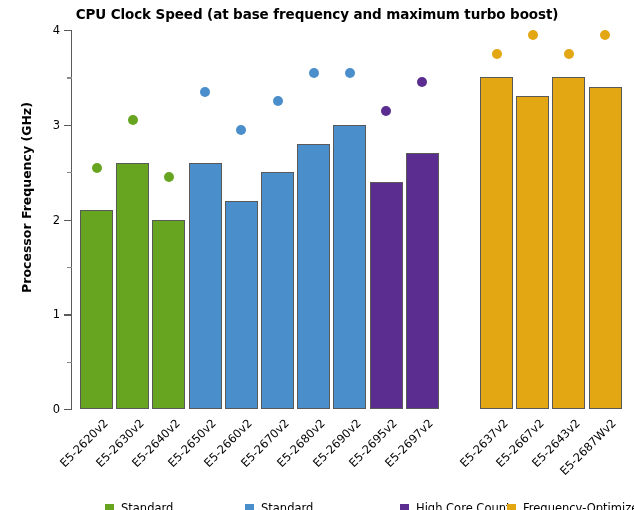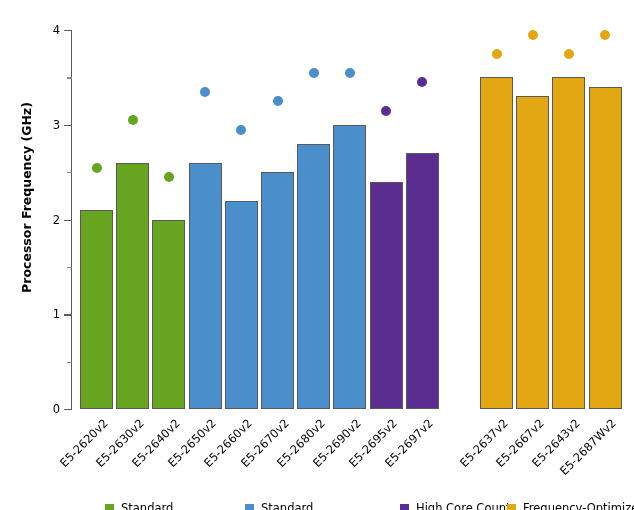--- a/index.html
+++ b/index.html
@@ -129,20 +129,21 @@
   .legend-text {
     font-size: 11.5px;
     color: #000000;
   }
 </style>
 </head>
 <body>
 
 <div id="figure">
 
+  <div class="chart-title">CPU Clock Speed (at base frequency and maximum turbo boost)</div>
 
   <div class="ylabel">Processor Frequency (GHz)</div>
 
   <div class="plot" id="plot">
     <div class="axis-line yaxis"></div>
   <div class="tick-major" style="top: 379px;"></div>
       <div class="ytick-label" style="top: 379px; right: auto; position: absolute; left: -46px;">0</div>
       <div class="tick-major" style="top: 284.25px;"></div>
       <div class="ytick-label" style="top: 284.25px; right: auto; position: absolute; left: -46px;">1</div>
       <div class="tick-major" style="top: 189.5px;"></div>

